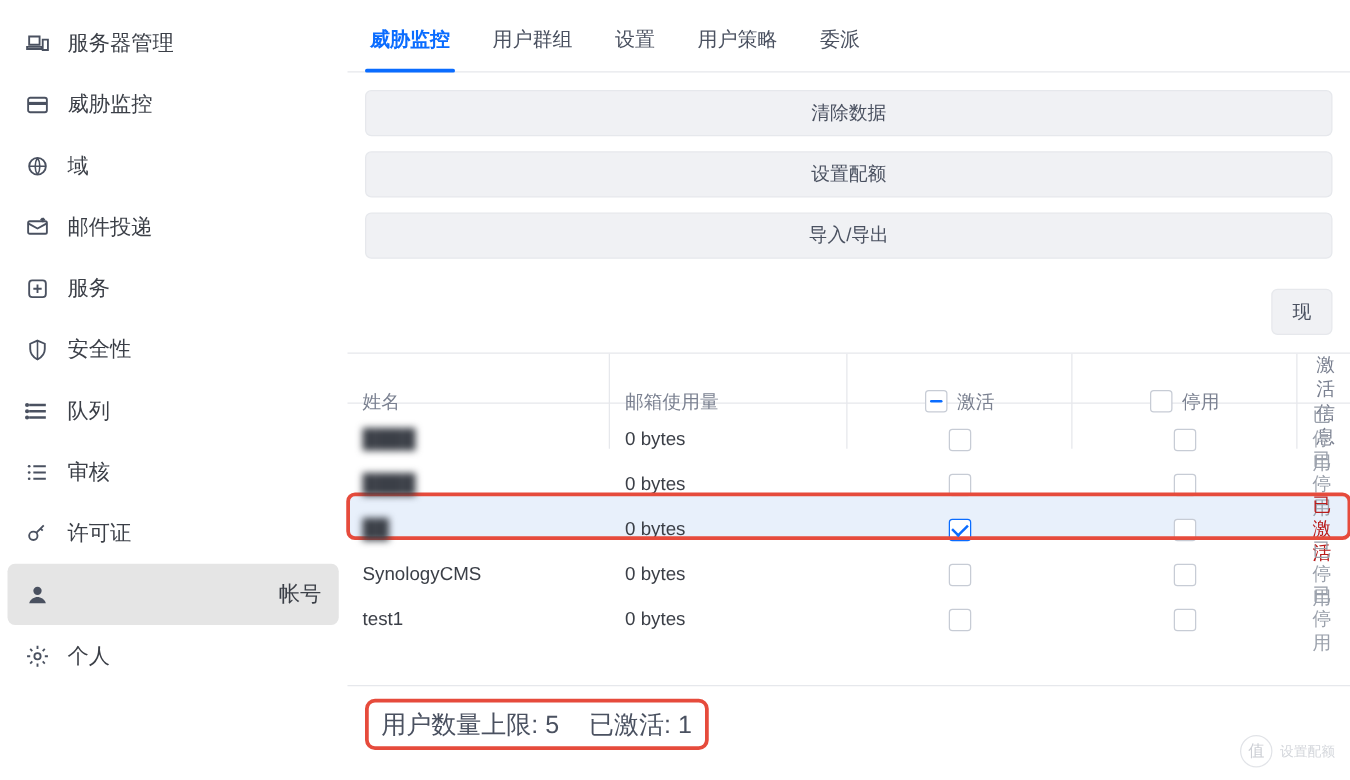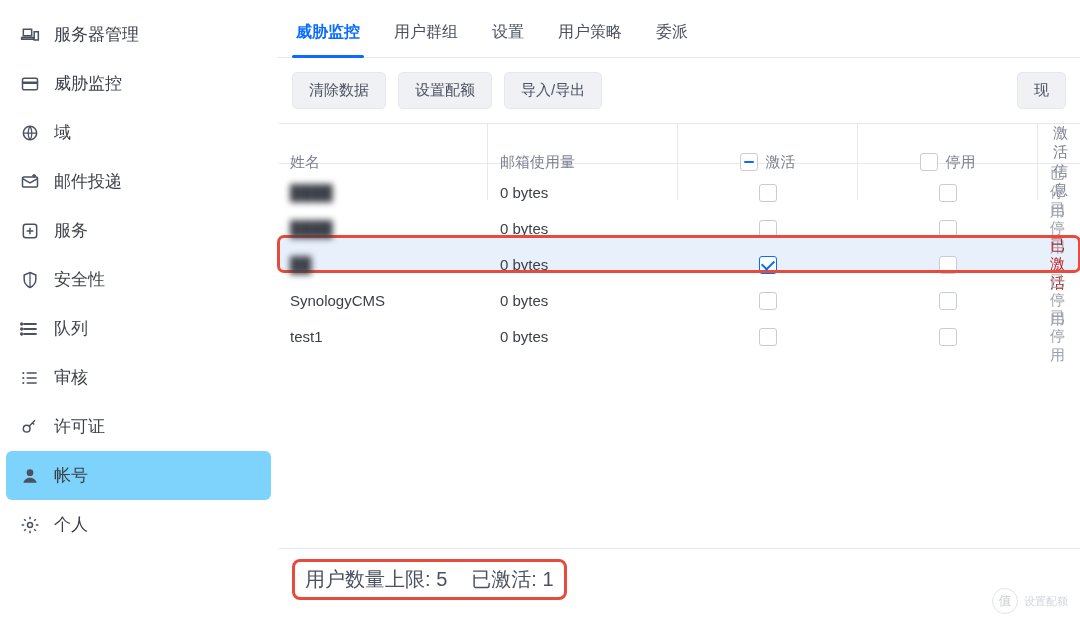--- a/index.html
+++ b/index.html
@@ -23,21 +23,21 @@
   }
   .nav-item {
     display: flex;
     align-items: center;
     gap: 14px;
     padding: 13px 14px;
     border-radius: 6px;
     cursor: pointer;
     color: #3b3f47;
   }
-  .nav-item.active { background: #7dd3fc; }
+  .nav-item.active { background: #e5e5e5; justify-content: space-between; }
   .nav-icon { width: 20px; height: 20px; display:flex; align-items:center; justify-content:center; color:#4a5160; }
   .nav-icon svg { width: 20px; height: 20px; fill: currentColor; }
   .nav-label { font-size: 17px; }
   
   .main { flex: 1; display: flex; flex-direction: column; padding-top: 6px; }
   .tabs {
     display: flex; gap: 26px; padding: 10px 14px 0 14px;
     border-bottom: 1px solid #e6e8ec;
   }
   .tab {
@@ -48,20 +48,21 @@
     position: relative;
   }
   .tab.active { color: #0a6cff; font-weight: 600; }
   .tab.active::after {
     content: ""; position: absolute; left:0; right:0; bottom:-1px; height:3px;
     background:#0a6cff; border-radius:2px;
   }
   .toolbar {
     display: flex; gap: 12px; padding: 14px 14px 14px 14px;
     border-bottom: 1px solid #e6e8ec;
+    flex-direction: column;
   }
   .btn {
     background: #f0f1f4; border:1px solid #e6e8ec; color:#4a5160;
     padding: 8px 16px; border-radius: 5px; font-size: 15px; cursor: pointer;
   }
   .toolbar-spacer { flex:1; }
   .btn-right { margin-left:auto; }
   
   .table { width: 100%; }
   .thead, .trow {

